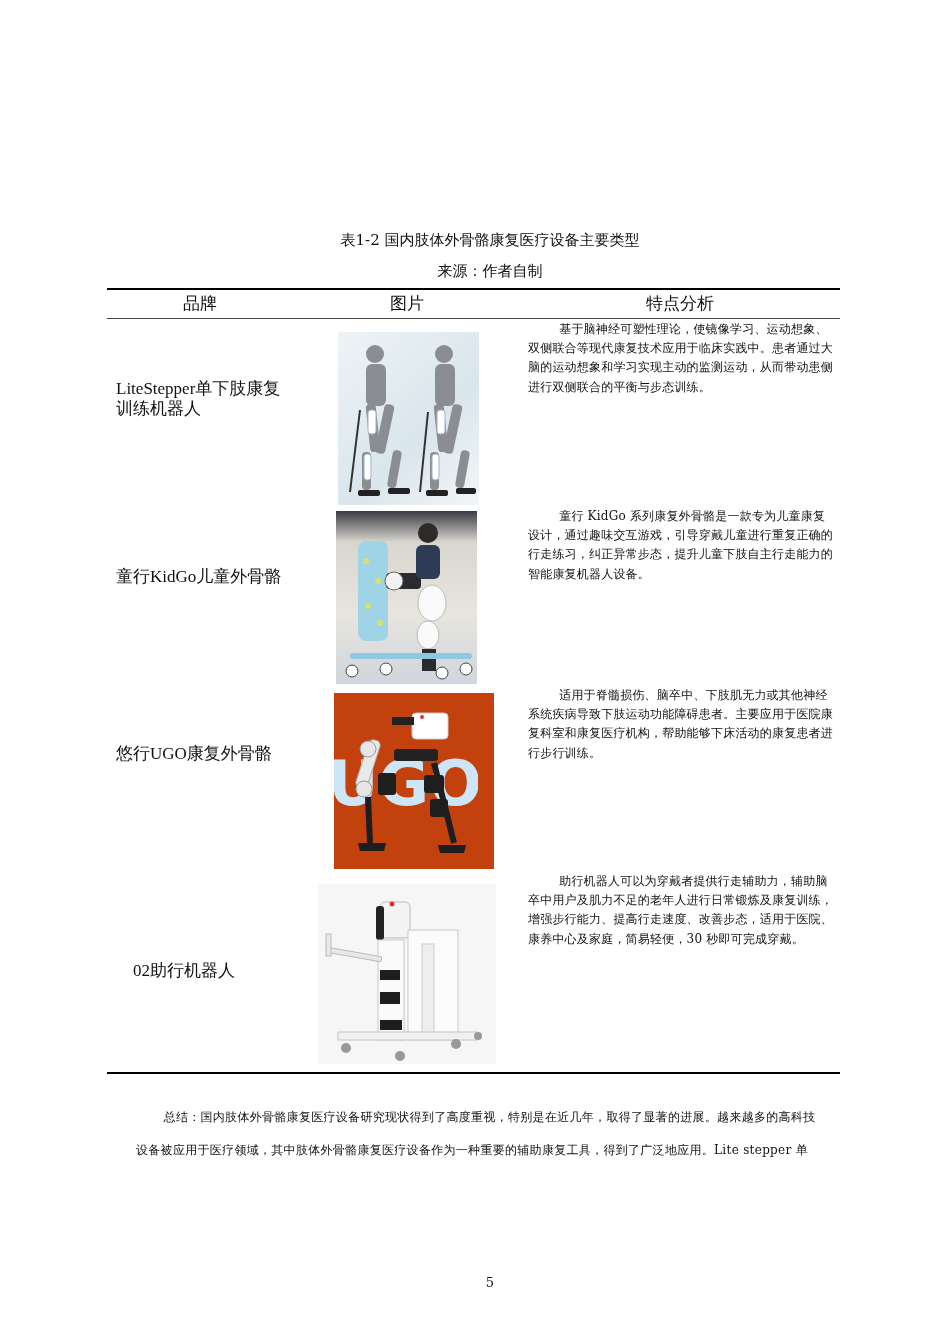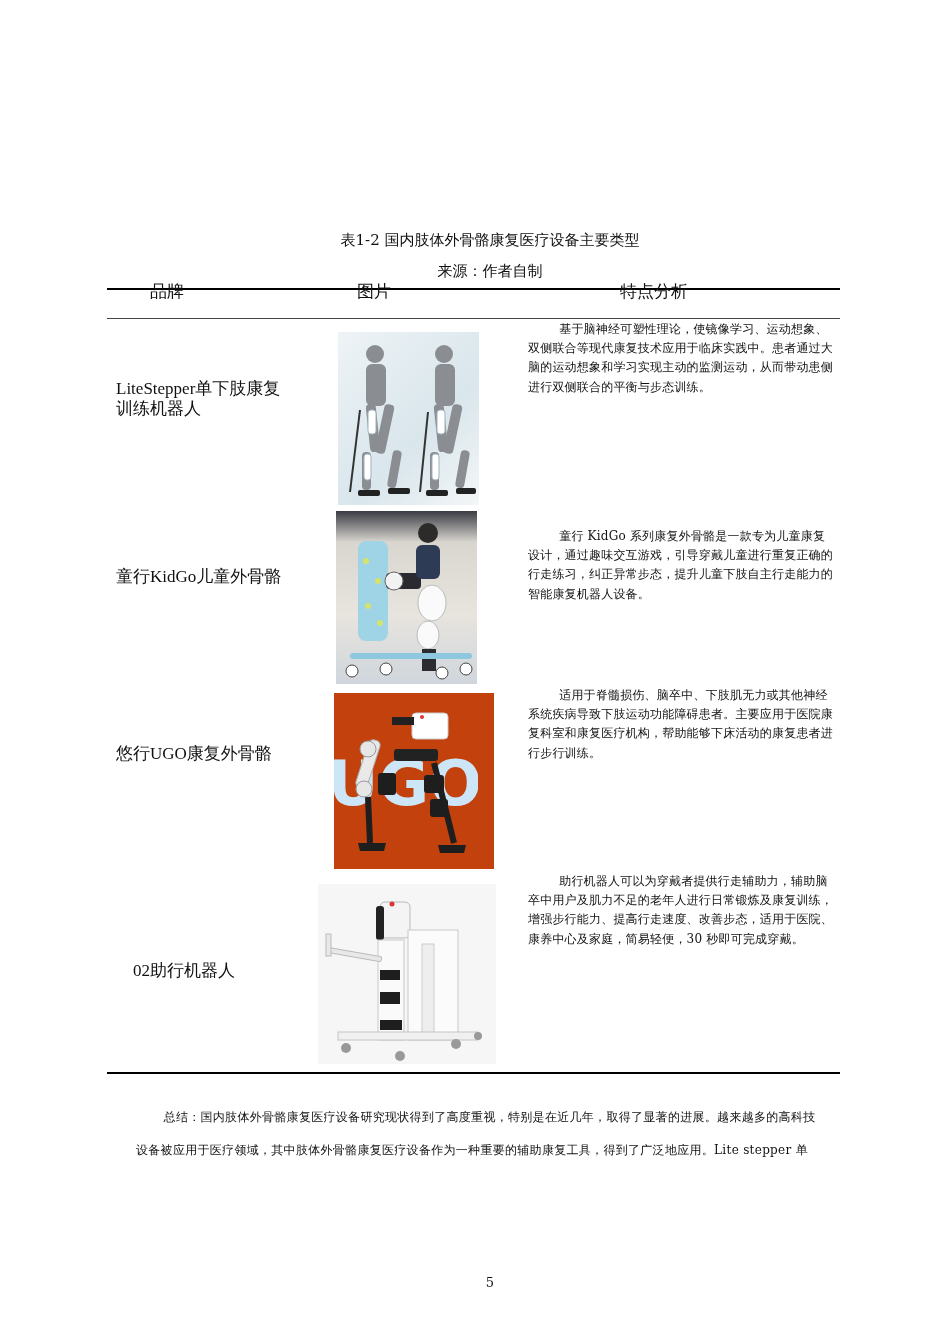--- a/index.html
+++ b/index.html
@@ -4,21 +4,21 @@
 <style>
   html, body { margin: 0; padding: 0; background: #ffffff; }
   body { width: 950px; height: 1344px; position: relative; overflow: hidden;
          font-family: "DejaVu Serif", "Liberation Serif", serif; color: #111; }
   .caption { position: absolute; left: 0; width: 980px; text-align: center; font-size: 15px; }
   #cap1 { top: 231px; }
   #cap2 { top: 262px; }
   .rule-top { position: absolute; left: 107px; width: 733px; top: 288px; height: 2px; background: #000; }
   .rule-mid { position: absolute; left: 107px; width: 733px; top: 318px; height: 1px; background: #444; }
   .rule-bot { position: absolute; left: 107px; width: 733px; top: 1072px; height: 2px; background: #000; }
-  .th { position: absolute; top: 280px; font-size: 17px; }
+  .th { position: absolute; top: 292px; font-size: 17px; text-align: center; }
   .brand { position: absolute; left: 116px; font-size: 17px; line-height: 20px; width: 180px;
            font-family: "Liberation Serif", "DejaVu Serif", serif; }
   .desc { position: absolute; left: 528px; width: 306px; font-size: 12px; line-height: 19.2px;
           text-indent: 2.6em; letter-spacing: 0.2px; }
   .pic { position: absolute; overflow: hidden; }
   .summary { position: absolute; left: 136px; width: 684px; top: 1101px; font-size: 12px;
              line-height: 33px; text-indent: 2.3em; letter-spacing: 0.3px; }
   .pagenum { position: absolute; left: 0; width: 980px; top: 1275px; text-align: center; font-size: 13px; }
 </style>
 </head>
@@ -89,21 +89,21 @@
     <rect x="86" y="138" width="14" height="22" fill="#2a2a30"></rect>
     <rect x="14" y="142" width="122" height="6" rx="3" fill="#8ec7e0"></rect>
     <g fill="#ffffff" stroke="#444">
         <circle cx="16" cy="160" r="6"></circle>
         <circle cx="50" cy="158" r="6"></circle>
         <circle cx="106" cy="162" r="6"></circle>
         <circle cx="130" cy="158" r="6"></circle>
       </g>
   </svg>
 </div>
-<div class="desc" style="top:507px;margin-top:20px;">童行 KidGo 系列康复外骨骼是一款专为儿童康复设计，通过趣味交互游戏，引导穿戴儿童进行重复正确的行走练习，纠正异常步态，提升儿童下肢自主行走能力的智能康复机器人设备。</div>
+<div class="desc" style="top:507px;">童行 KidGo 系列康复外骨骼是一款专为儿童康复设计，通过趣味交互游戏，引导穿戴儿童进行重复正确的行走练习，纠正异常步态，提升儿童下肢自主行走能力的智能康复机器人设备。</div>
 
 <div class="brand" style="top:744px;">悠行UGO康复外骨骼</div>
 <div class="pic" style="left:334px;top:693px;width:160px;height:176px;background:#c2410c;">
   <svg width="144" height="176" viewBox="0 0 144 176">
     <text x="-6" y="112" font-family="DejaVu Sans, sans-serif" font-size="62" font-weight="bold" fill="#cde6f7">UGO</text>
     <rect x="78" y="20" width="36" height="26" rx="4" fill="#ffffff" stroke="#ccc"></rect>
     <circle cx="88" cy="24" r="2" fill="#d33"></circle>
     <rect x="58" y="24" width="22" height="8" fill="#222"></rect>
     <rect x="60" y="56" width="44" height="12" rx="3" fill="#222"></rect>
     <rect x="28" y="46" width="12" height="50" rx="5" fill="#e9e9e9" stroke="#aaa" transform="rotate(18 34 71)"></rect>

